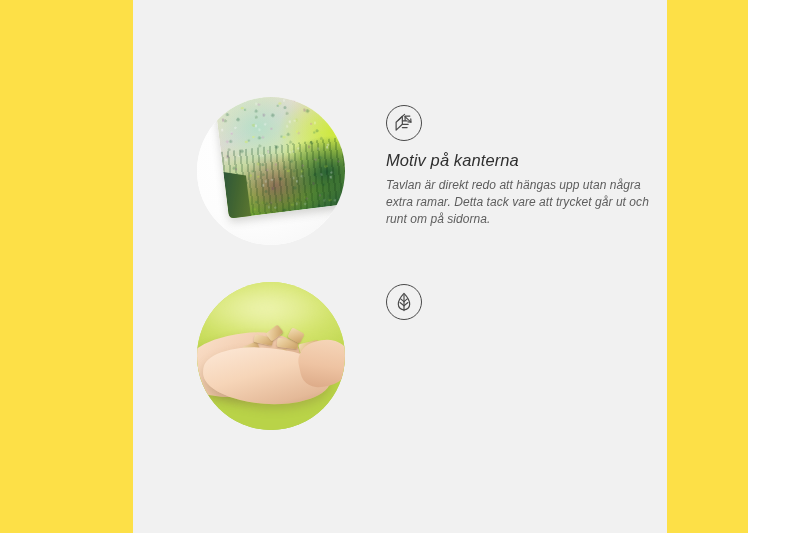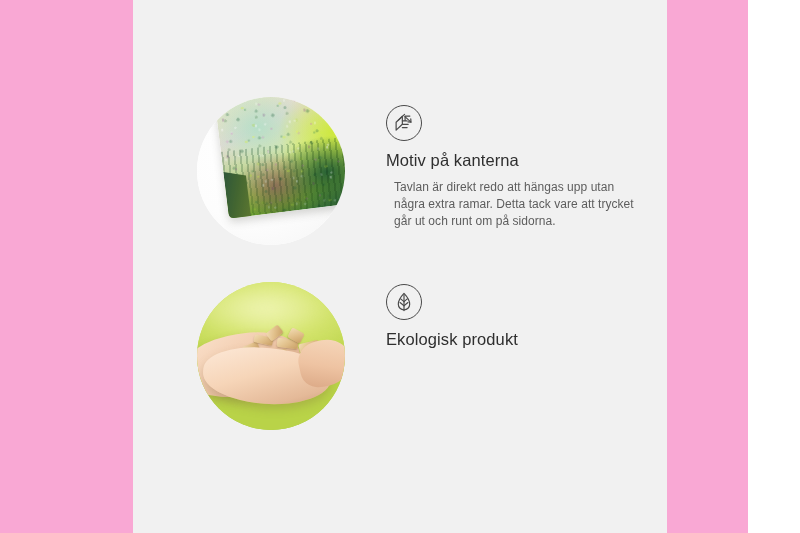--- a/index.html
+++ b/index.html
@@ -10,21 +10,22 @@
     height: 533px;
     overflow: hidden;
     background: #ffffff;
     font-family: "Liberation Sans", sans-serif;
   }
 
   .canvas-root {
     position: relative;
     width: 748px;
     height: 533px;
-    background: #f9a8d4;
+    background: #fde047;
+    font-style: italic;
   }
 
   
   .content-panel {
     position: absolute;
     left: 133px;
     top: 0;
     width: 534px;
     height: 533px;
     background: #f1f1f1;
@@ -222,21 +223,21 @@
   .feature-title {
     margin: 0 0 6px 0;
     font-family: "Liberation Sans", sans-serif;
     font-size: 16.5px;
     font-weight: 400;
     line-height: 1.2;
     color: #2f2f2f;
     letter-spacing: 0.1px;
   }
   .feature-body {
-    margin: 8px;
+    margin: 0;
     font-family: "Liberation Sans", sans-serif;
     font-size: 12px;
     font-weight: 400;
     line-height: 17px;
     color: #5d5d5d;
     letter-spacing: 0.05px;
   }
 </style>
 </head>
 <body>
@@ -306,19 +307,18 @@
         <div class="icon-badge">
           <svg width="22" height="22" viewBox="0 0 24 24" fill="none" stroke="#4a4a4a" stroke-width="1.3" stroke-linecap="round" stroke-linejoin="round">
             <path d="M12 2.6 C16.4 7.2 18.2 11.4 18.2 14.4 C18.2 18.0 15.4 20.6 12 20.6 C8.6 20.6 5.8 18.0 5.8 14.4 C5.8 11.4 7.6 7.2 12 2.6 Z"></path>
             <path d="M12 4.2 L12 21.4"></path>
             <path d="M12 11.6 L8.4 8.6"></path>
             <path d="M12 11.6 L15.6 8.6"></path>
             <path d="M12 16.0 L7.7 12.6"></path>
             <path d="M12 16.0 L16.3 12.6"></path>
           </svg>
         </div>
-        <h2 class="feature-title">Ekologisk produkt</h2>
       </div>
 
     </section>
 
   </div>
 </div>
 
 </body></html>

